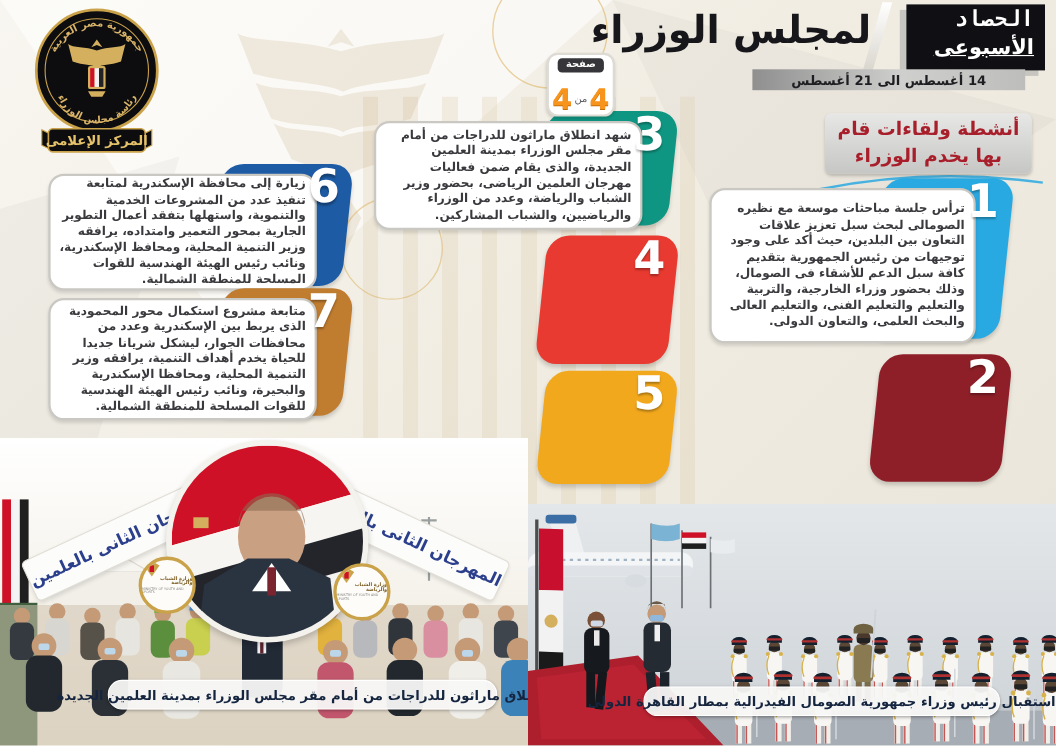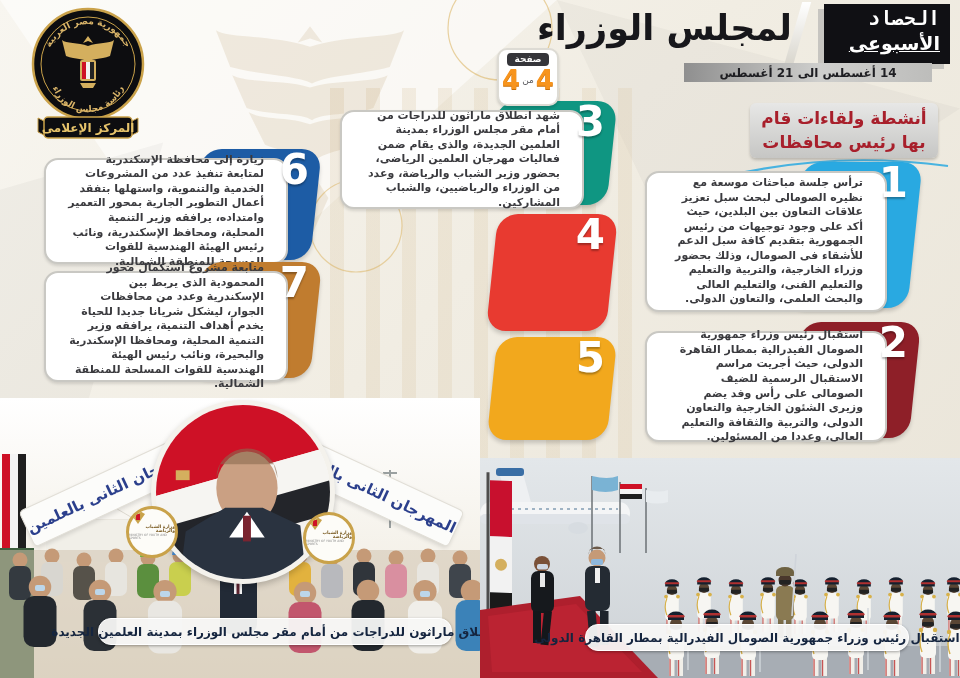--- a/index.html
+++ b/index.html
@@ -24,41 +24,41 @@
   .brand-box .l2{font-size:19px;font-weight:bold;line-height:1.2;text-decoration:underline;}
   .slash{position:absolute;top:2px;left:793px;width:9px;height:64px;z-index:8;
     background:linear-gradient(180deg,#ffffff,#d8d5cc);transform:skewX(-16deg);}
   .main-title{position:absolute;top:8px;left:558px;width:234px;z-index:8;direction:rtl;
     font-size:35px;font-weight:bold;color:#17171b;text-align:right;white-space:nowrap;}
   .date-bar{position:absolute;top:63px;right:28px;width:248px;height:19px;z-index:8;direction:rtl;
     background:linear-gradient(90deg,#8f8f8f,#cfcfcd 55%,#bdbdbb);display:flex;align-items:center;justify-content:center;
     color:#1e1e22;font-size:12px;font-weight:bold;}
   .page-badge{position:absolute;top:48px;left:497px;width:58px;height:54px;z-index:8;background:#fff;
     border:2px solid #dddbd4;border-radius:10px;box-shadow:0 2px 3px rgba(0,0,0,.15);text-align:center;}
-  .page-badge .tab{margin:3px auto 1px;width:42px;height:13px;background:#35353a;color:#fff;font-size:9px;
+  .page-badge .tab{margin:3px auto 12px;width:42px;height:13px;background:#35353a;color:#fff;font-size:9px;
     font-weight:bold;border-radius:4px;line-height:13px;direction:rtl;}
   .page-badge .nums{display:flex;direction:rtl;align-items:center;justify-content:center;gap:2px;margin-top:1px;}
   .page-badge .big4{color:#f7941d;font-size:26px;font-weight:bold;line-height:1;text-shadow:0 1px 0 #c96f08;}
   .page-badge .of{color:#5a5a5e;font-size:9px;font-weight:normal;}
   .section-badge{position:absolute;top:103px;right:22px;width:188px;height:55px;z-index:8;direction:rtl;
     background:linear-gradient(180deg,#e7e7e6,#c6c6c4);border-radius:6px;box-shadow:0 2px 3px rgba(0,0,0,.2);
     display:flex;flex-direction:column;align-items:center;justify-content:center;
     color:#a81f2b;font-size:17px;font-weight:bold;line-height:1.4;}
 
   
   .logo{position:absolute;left:28px;top:4px;width:120px;height:140px;z-index:8;}
 
   
   .card{position:absolute;z-index:5;}
   .card .shape{position:absolute;top:0;right:2px;bottom:4px;width:120px;border-radius:20px;
     transform:skewX(-6deg);box-shadow:0 3px 4px rgba(0,0,0,.18);}
   .card .num{position:absolute;top:0;right:9px;z-index:3;color:#fff;font-weight:bold;font-size:42px;
     line-height:1;text-shadow:0 2px 2px rgba(0,0,0,.3);}
   .card .body{position:absolute;left:0;top:9px;right:30px;bottom:0;background:#fff;border:2px solid #c9c8c3;
-    border-radius:14px;padding:4px 22px;color:#3a3a3e;font-weight:bold;font-size:11px;line-height:1.32;
+    border-radius:14px;padding:4px 8px;color:#3a3a3e;font-weight:bold;font-size:11px;line-height:1.32;
     text-align:right;direction:rtl;display:flex;align-items:center;z-index:2;box-shadow:0 2px 3px rgba(0,0,0,.12);}
   .card .body span{width:100%;}
   .c1{left:645px;top:162px;width:272px;height:150px;}
   .c2{left:645px;top:322px;width:272px;height:120px;}
   .c3{left:340px;top:101px;width:274px;height:108px;}
   .c4{left:340px;top:214px;width:274px;height:121px;}
   .c5{left:340px;top:337px;width:274px;height:107px;}
   .c6{left:44px; top:149px;width:274px;height:115px;}
   .c7{left:44px; top:262px;width:274px;height:120px;}
 
@@ -122,21 +122,21 @@
     <div class="tab">صفحة</div>
     <div class="nums">
       <span class="big4">4</span>
       <span class="of">من</span>
       <span class="big4">4</span>
     </div>
   </div>
 
   <div class="section-badge">
     <span>أنشطة ولقاءات قام</span>
-    <span>بها رئيس محافظات</span>
+    <span>بها يخدم الوزراء</span>
   </div>
 
   <svg class="logo" viewBox="0 0 120 140">
     <defs>
       <path id="arcT" d="M18,62 A42,42 0 0 1 102,62"></path>
       <path id="arcB" d="M22,70 A38,38 0 0 0 98,70"></path>
     </defs>
     <circle cx="60" cy="60" r="55" fill="#0d0d10" stroke="#caa24a" stroke-width="2.5"></circle>
     <circle cx="60" cy="60" r="47" fill="none" stroke="#caa24a" stroke-width="1"></circle>
     <text font-size="9" font-weight="bold" fill="#d9b469">
@@ -165,23 +165,20 @@
   <div class="card c1">
     <div class="shape" style="background: rgb(41, 169, 225);"></div>
     <div class="num">1</div>
     <div class="body">
         <span>ترأس جلسة مباحثات موسعة مع نظيره الصومالى لبحث سبل تعزيز علاقات التعاون بين البلدين، حيث أكد على وجود توجيهات من رئيس الجمهورية بتقديم كافة سبل الدعم للأشقاء فى الصومال، وذلك بحضور وزراء الخارجية، والتربية والتعليم والتعليم الفنى، والتعليم العالى والبحث العلمى، والتعاون الدولى.</span>
       </div>
   </div>
   <div class="card c2">
     <div class="shape" style="background: rgb(142, 31, 40);"></div>
     <div class="num">2</div>
-    <div class="body">
-        <span>استقبال رئيس وزراء جمهورية الصومال الفيدرالية بمطار القاهرة الدولى، حيث أجريت مراسم الاستقبال الرسمية للضيف الصومالى على رأس وفد يضم وزيرى الشئون الخارجية والتعاون الدولى، والتربية والثقافة والتعليم العالى، وعددا من المسئولين.</span>
-      </div>
   </div>
   <div class="card c3">
     <div class="shape" style="background: rgb(15, 150, 130);"></div>
     <div class="num">3</div>
     <div class="body">
         <span>شهد انطلاق ماراثون للدراجات من أمام مقر مجلس الوزراء بمدينة العلمين الجديدة، والذى يقام ضمن فعاليات مهرجان العلمين الرياضى، بحضور وزير الشباب والرياضة، وعدد من الوزراء والرياضيين، والشباب المشاركين.</span>
       </div>
   </div>
   <div class="card c4">
     <div class="shape" style="background: rgb(232, 58, 48);"></div>

